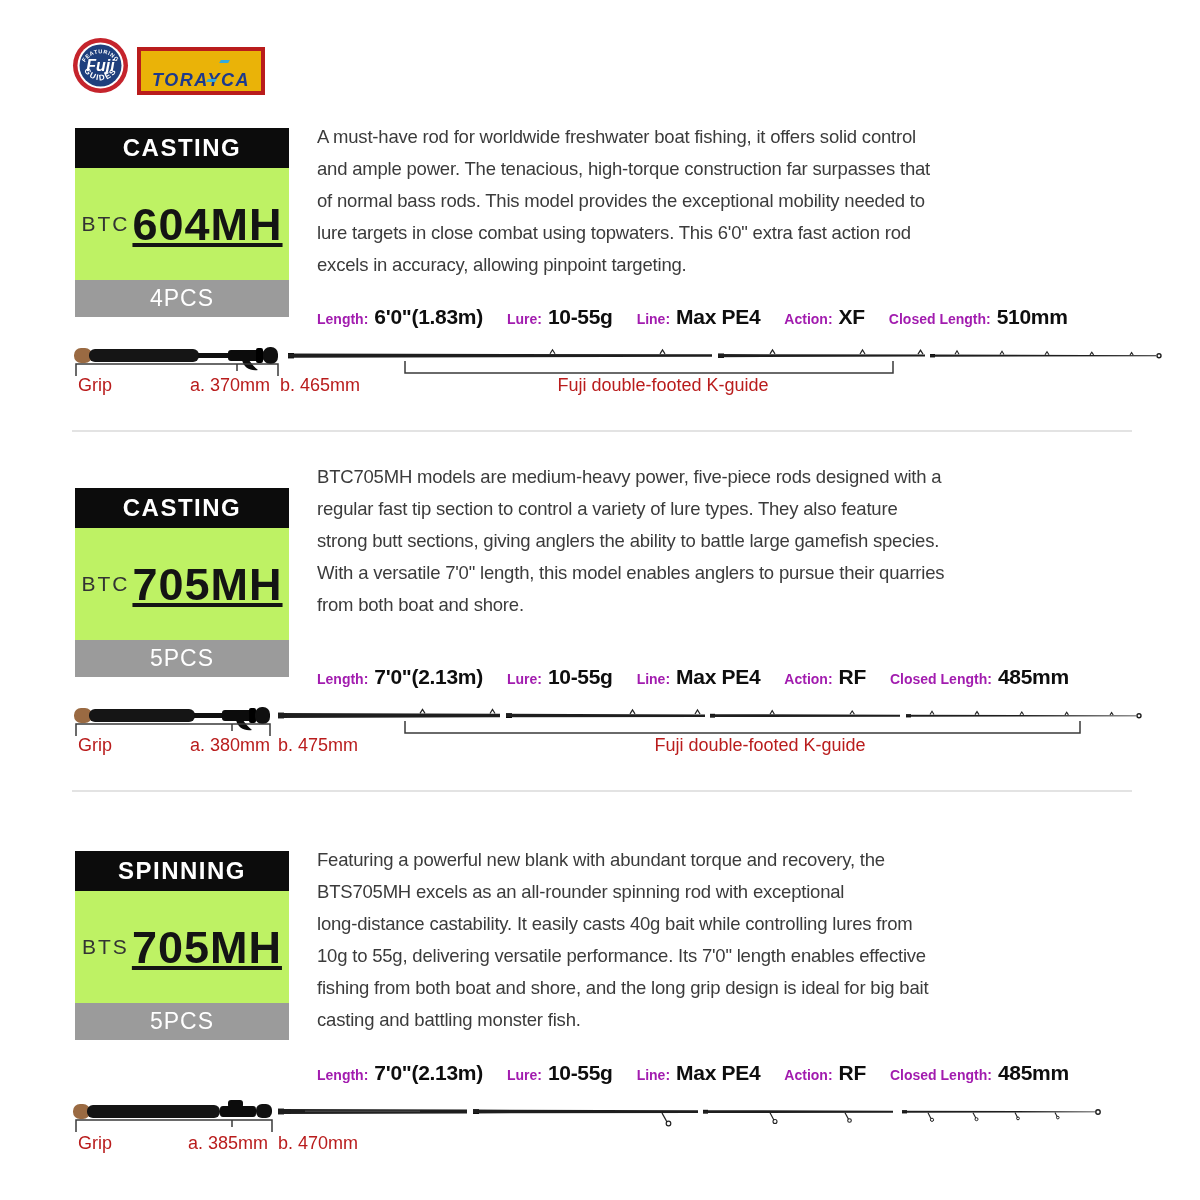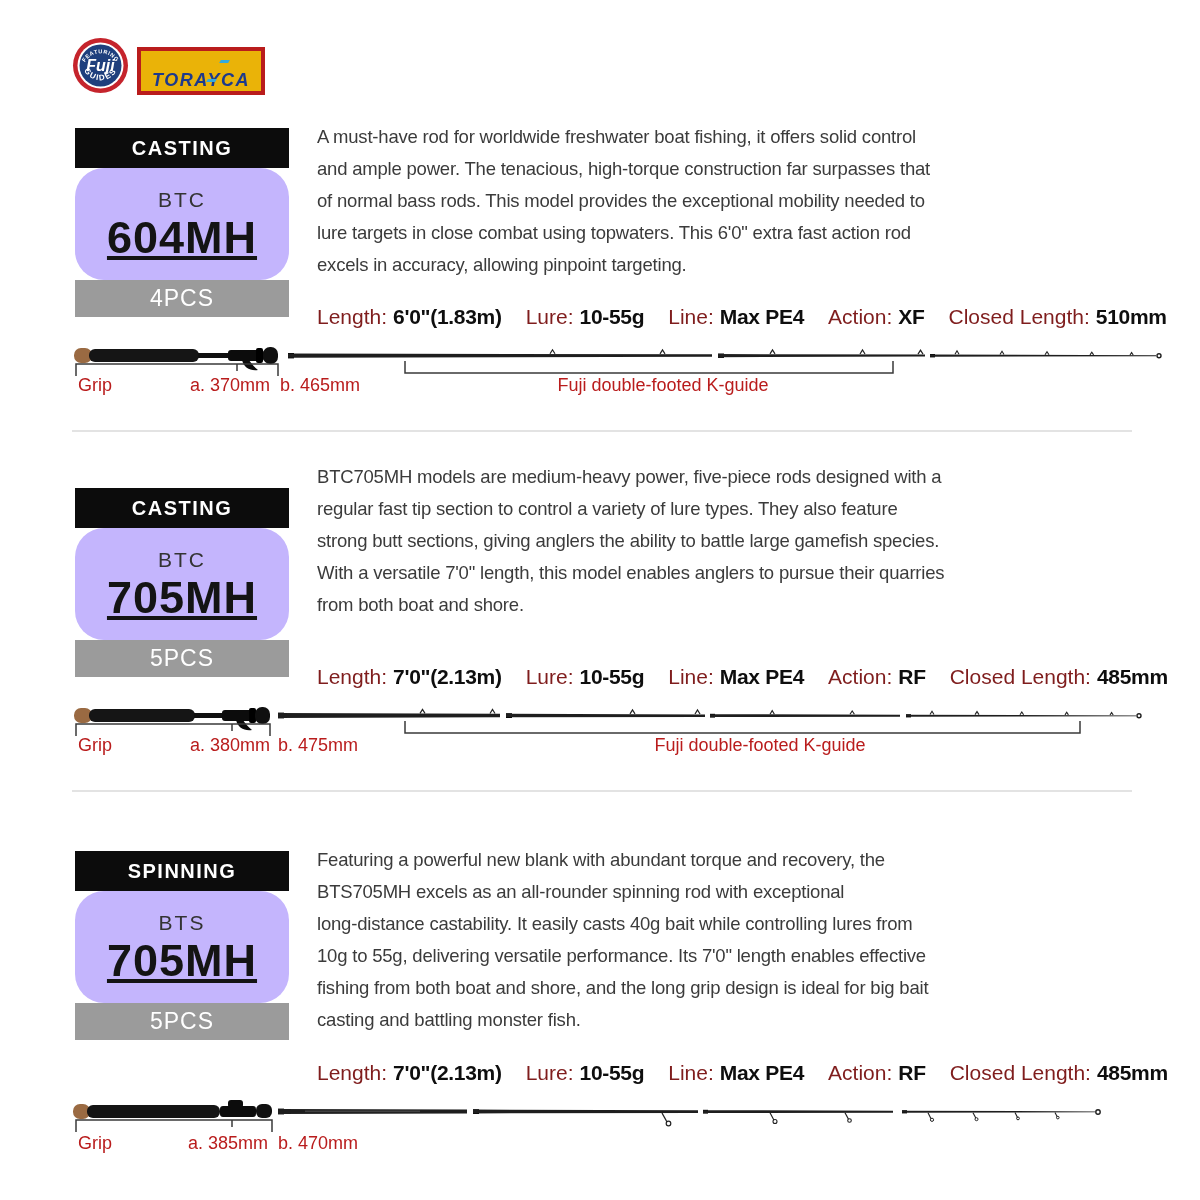--- a/index.html
+++ b/index.html
@@ -21,42 +21,42 @@
     transform:scaleY(1.05);
   }
   .torayca-slash { position:absolute; background:#35aade; transform:skewX(-30deg); }
   .slash-top { width:9px; height:3px; left:79px; top:9px; }
   .slash-bot { width:9px; height:3px; left:66px; top:28px; }
 
   
   .card { left:75px; width:214px; }
   .card-header {
     height:40px; background:#0c0c0c; color:#fff; display:flex; align-items:center;
-    justify-content:center; font-size:20px; font-weight:bold; letter-spacing:1.5px;
+    justify-content:center; font-size:24px; font-weight:bold; letter-spacing:1.5px;
   }
   .card-body {
-    height:112px; background:#c4b5fd; display:flex; flex-direction:column;
-    align-items:center; justify-content:center; gap:3px;border-radius:29px;
+    height:112px; background:#bef264; display:flex; flex-direction:row;
+    align-items:center; justify-content:center; gap:3px;
   }
   .card-series { font-size:21px; color:#333; letter-spacing:2px; }
   .card-model { font-size:45px; font-weight:800; color:#141414; letter-spacing:1px; line-height:1;text-decoration:underline; }
   .card-pcs {
     height:37px; background:#9b9b9b; color:#fff; display:flex; align-items:center;
     justify-content:center; font-size:23px; font-weight:normal; letter-spacing:1px;
   }
 
   
   .desc {
     left:317px; width:790px; font-size:18.5px; line-height:32px; color:#3b3b3b;
     letter-spacing:-0.2px; white-space:pre-line;
   }
 
   
   .specs { left:317px; display:flex; align-items:baseline; white-space:nowrap; }
-  .sl { font-size:21px; color:#7f1d1d; margin-right:6px; }
+  .sl { font-size:14px; color:#a21caf; margin-right:6px;font-weight:bold; }
   .sv { font-size:21px; font-weight:bold; color:#0e0e0e; margin-right:24px; letter-spacing:-0.3px; }
   .sv:last-child { margin-right:16px; }
 
   
   .rod { left:70px; width:1100px; height:52px; }
   .diag-label { font-size:18px; color:#b91c1c; white-space:nowrap; }
   .guide-label { text-align:center; width:320px; }
 
   .divider { left:72px; width:1060px; height:2px; background:#e3e3e3; }
 </style>

